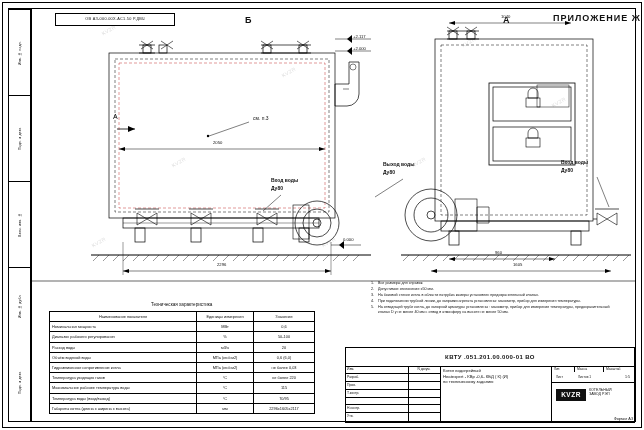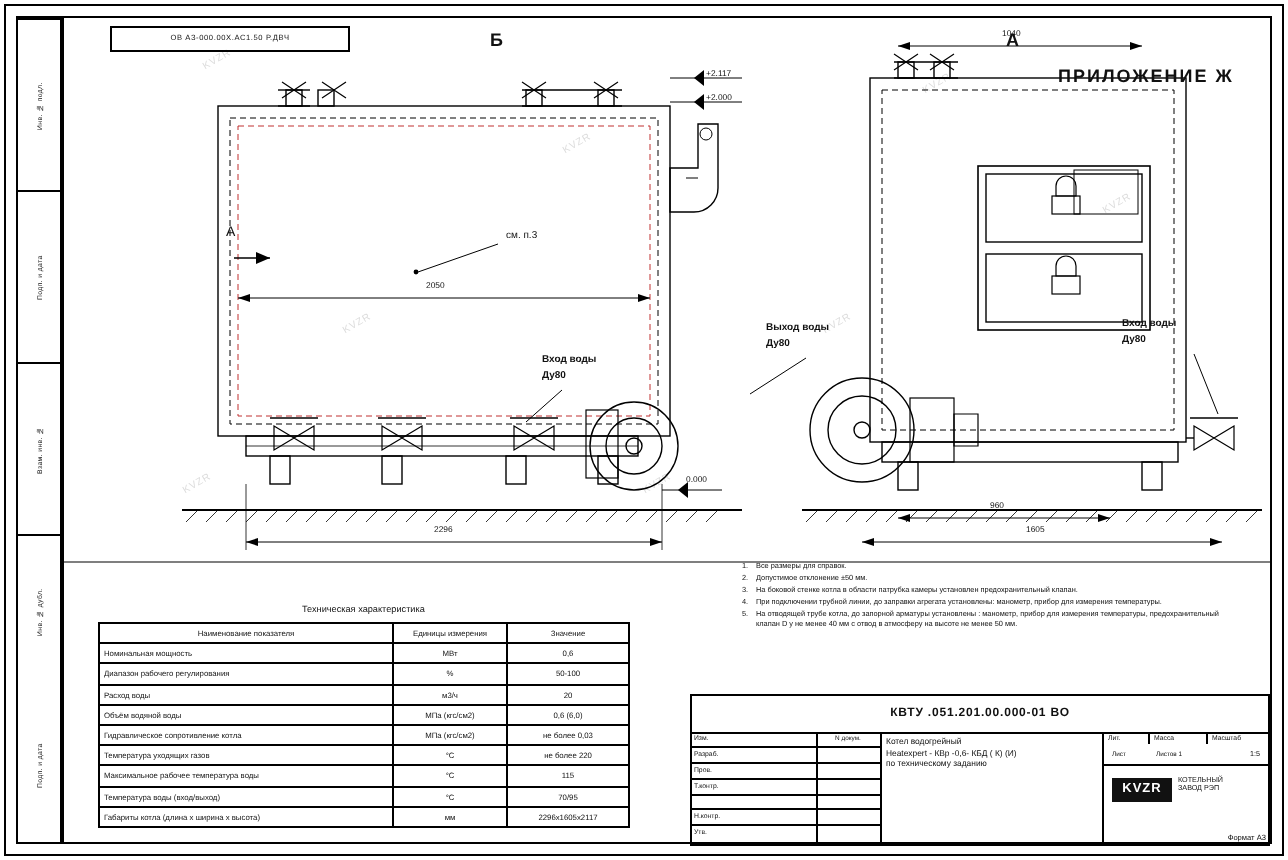--- a/index.html
+++ b/index.html
@@ -263,21 +263,21 @@
         <line x1="372" y1="170" x2="344" y2="188" stroke-width="0.5"></line>
         <line x1="566" y1="168" x2="578" y2="198" stroke-width="0.5"></line>
 
         <line x1="0" y1="272" x2="604" y2="272" stroke-width="0.6"></line>
       </g>
     </svg>
 
     <div class="lbl big" style="left:214px;top:6px;">Б</div>
     <div class="lbl big" style="left:472px;top:6px;">А</div>
     <div class="lbl med" style="left:82px;top:104px;">А</div>
-    <div class="lbl big" style="left:498px;top:4px;margin-top:20px;">ПРИЛОЖЕНИЕ Ж</div>
+    <div class="lbl big" style="left:522px;top:4px;">ПРИЛОЖЕНИЕ Ж</div>
 
     <div class="lbl tiny" style="left:322px;top:25px;">+2.117</div>
     <div class="lbl tiny" style="left:322px;top:37px;">+2.000</div>
     <div class="lbl tiny" style="left:312px;top:228px;">0.000</div>
     <div class="lbl" style="left:222px;top:106px;">см. п.3</div>
     <div class="lbl tiny" style="left:182px;top:131px;">2050</div>
     <div class="lbl tiny" style="left:186px;top:253px;">2296</div>
     <div class="lbl tiny" style="left:470px;top:5px;">1040</div>
     <div class="lbl tiny" style="left:464px;top:241px;">960</div>
     <div class="lbl tiny" style="left:482px;top:253px;">1605</div>

